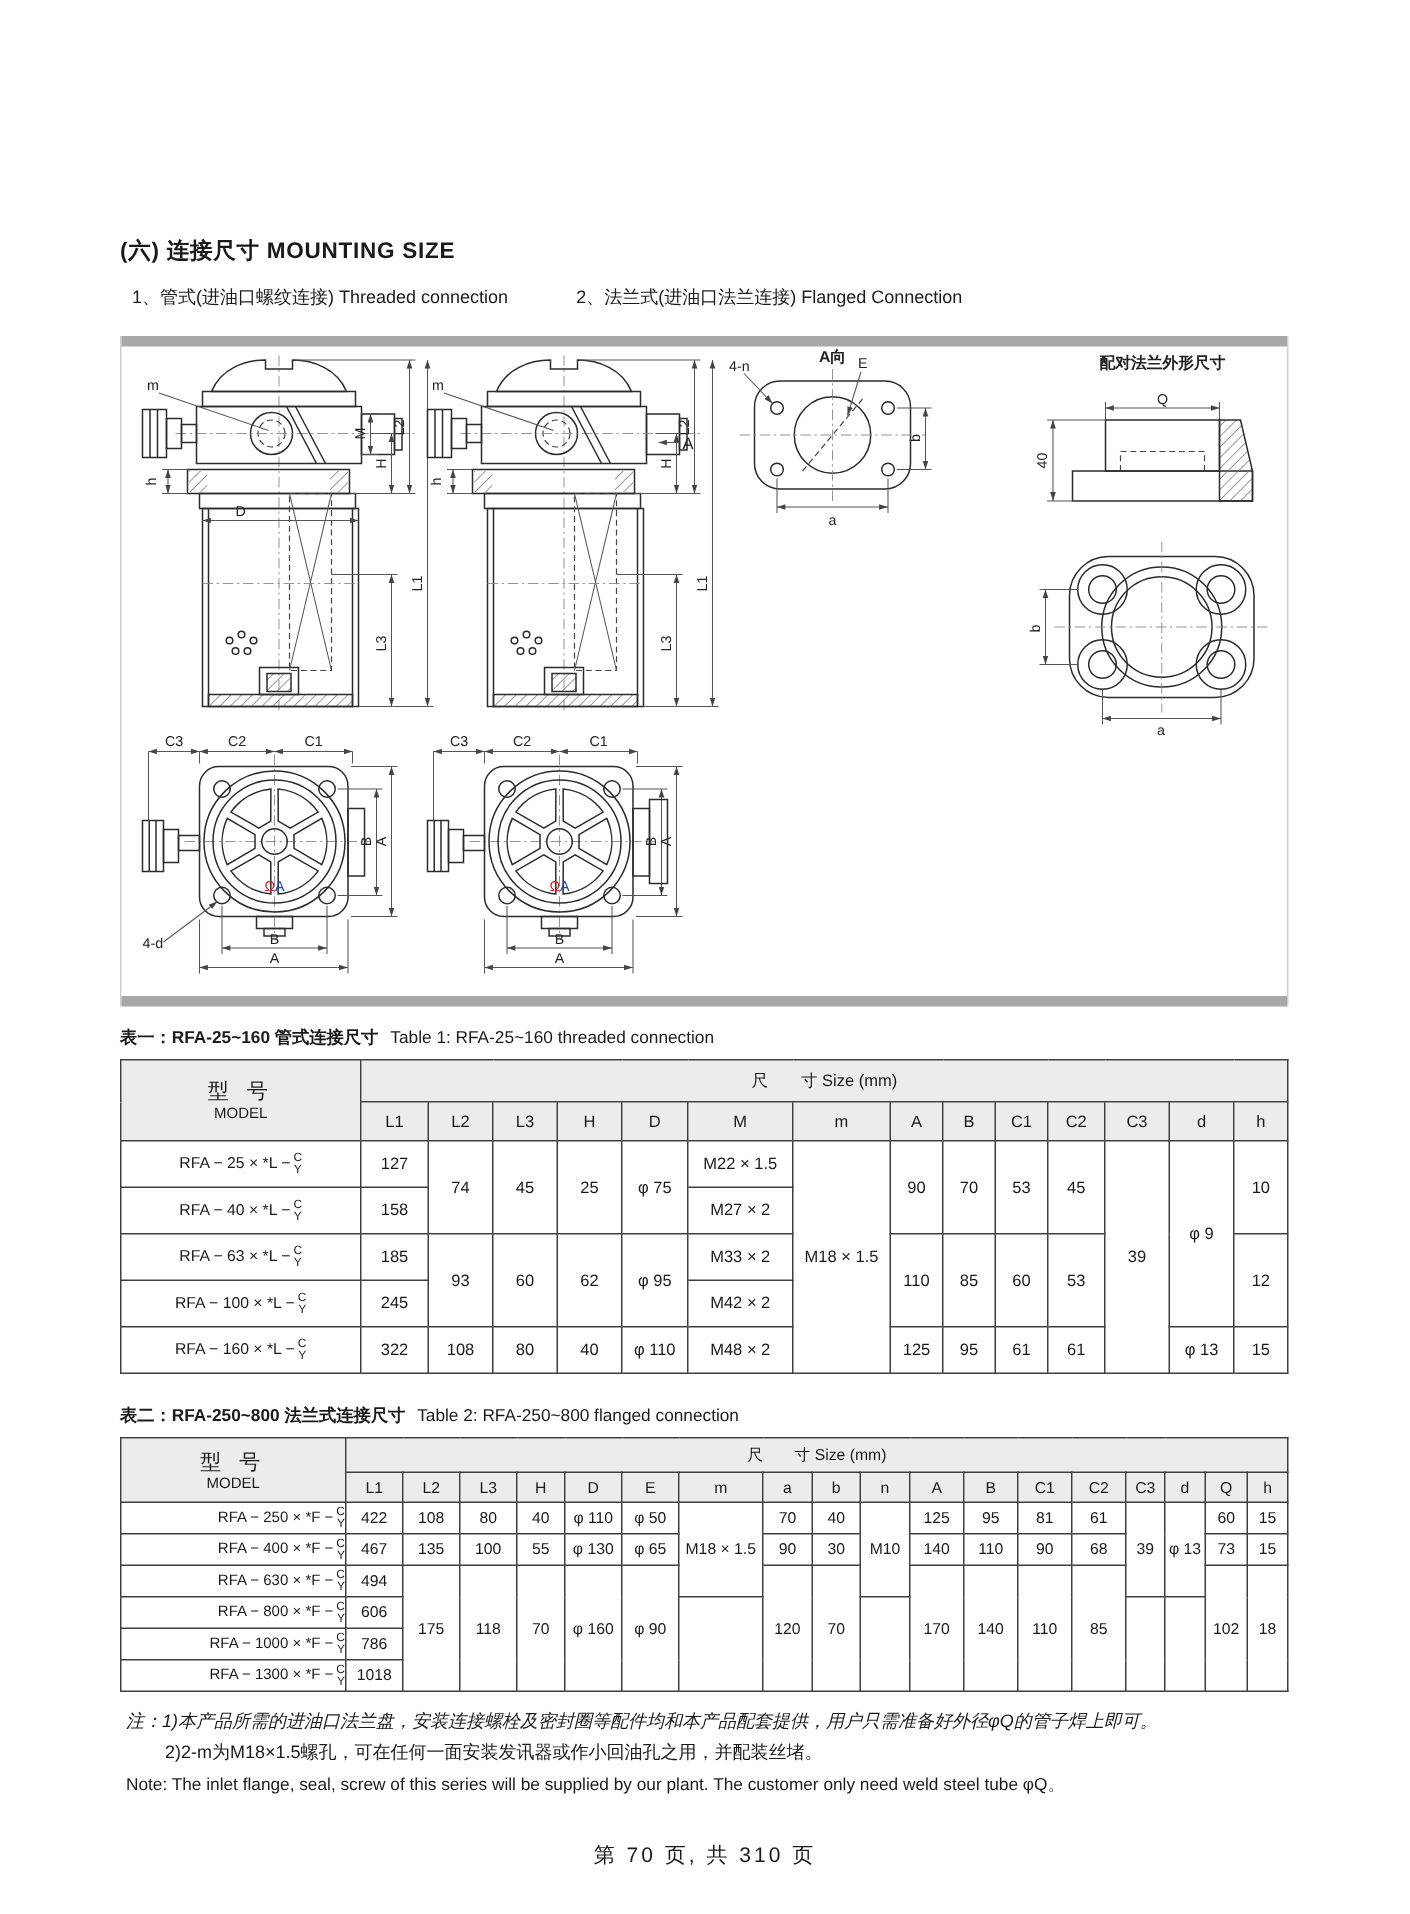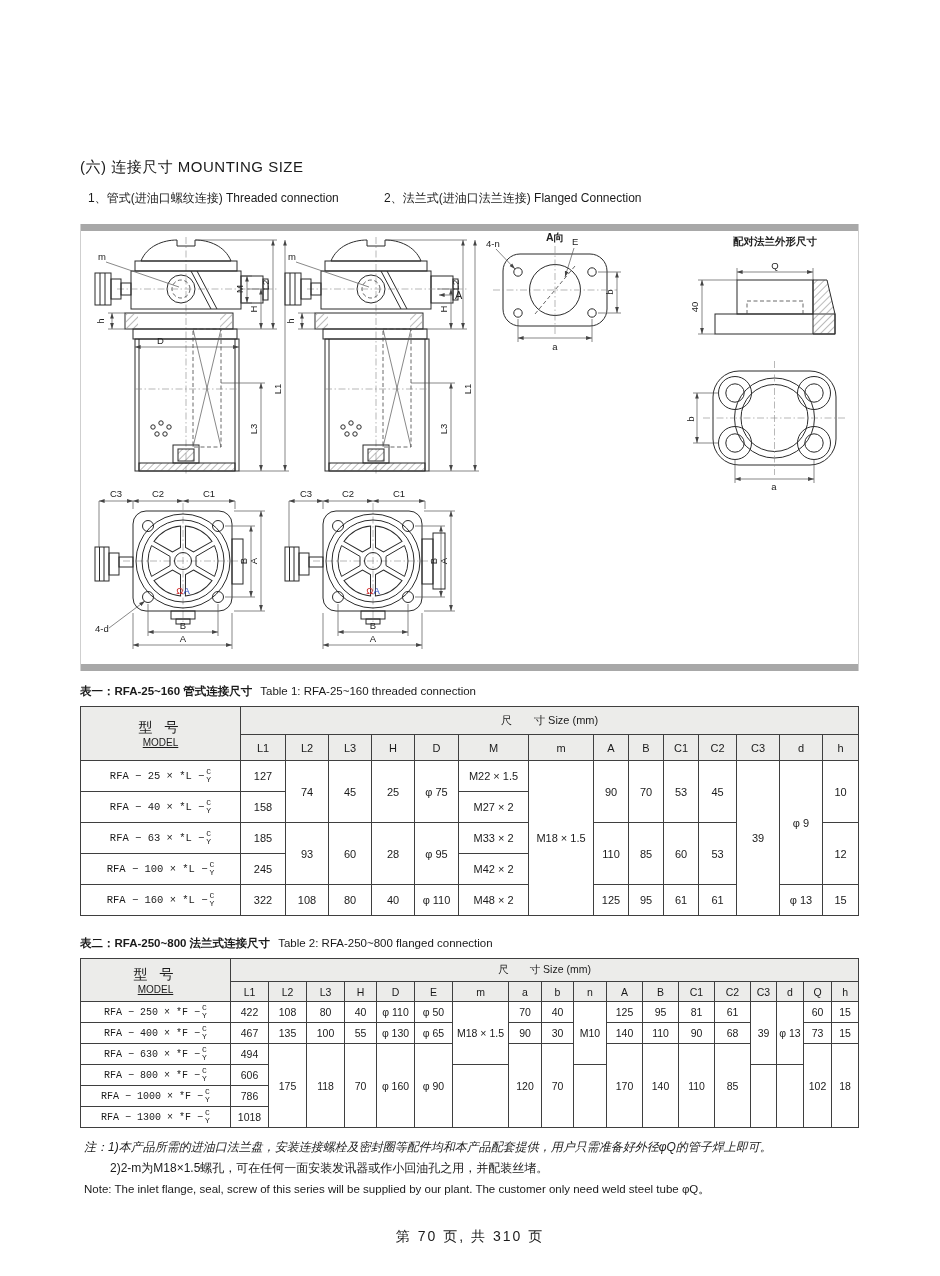--- a/index.html
+++ b/index.html
@@ -1,19 +1,19 @@
 <!DOCTYPE html>
 <html><head>
 <meta charset="utf-8">
 <style>
   html,body{margin:0;padding:0;}
   body{width:940px;height:1276px;background:#fff;position:relative;
        font-family:"Liberation Sans","DejaVu Sans",sans-serif;color:#1a1a1a;}
   .abs{position:absolute;}
-  #section-title{left:80px;top:158px;font-size:15px;font-weight:400;letter-spacing:.5px;}
+  #section-title{left:80px;top:158px;font-size:15px;font-weight:700;letter-spacing:.5px;}
   #subtitle-row{left:88px;top:190px;font-size:12px;font-weight:500;}
   #subtitle-row span{margin-right:42px;}
   
   #panel{left:80px;top:224px;width:779px;height:447px;border-left:1px solid #cfcfcf;border-right:1px solid #cfcfcf;box-sizing:border-box;}
   .graybar{position:absolute;left:0;width:100%;height:7px;background:#a8a8a8;}
   #panel svg{position:absolute;left:0;top:7px;}
   
   .ol{fill:none;stroke:#2b2b2b;stroke-width:1;}
   .dl{fill:none;stroke:#555;stroke-width:.7;}
   .cl{fill:none;stroke:#888;stroke-width:.6;stroke-dasharray:7 2.5 1.5 2.5;}
@@ -26,24 +26,24 @@
   .cap .zh{font-weight:600;margin-right:8px;}
   table.t{border-collapse:collapse;table-layout:fixed;border:1.5px solid #333;}
   table.t td{border:1px solid #3f3f3f;text-align:center;vertical-align:middle;padding:0;overflow:hidden;}
   .t1{left:80px;top:706px;width:778px;}
   .t2{left:80px;top:958px;width:778px;}
   .t1 td{font-size:11px;}
   .t2 td{font-size:10.5px;}
   .t1 tr{height:31px;} .t1 tr.h1{height:28px;} .t1 tr.h2{height:26px;}
   .t2 tr{height:21px;} .t2 tr.h1{height:23px;} .t2 tr.h2{height:20px;}
   td.hd{background:#ececea;}
-  td.model{font-size:10.5px;font-family:Liberation Mono, monospace;}
-  .t2 td.model{font-size:10px;}
+  td.model{font-size:10.5px;}
+  .t2 td.model{font-size:10px;text-align:right;}
   .mzh{font-size:14px;letter-spacing:4px;}
-  .men{font-size:10px;text-decoration:underline;}
+  .men{font-size:10px;}
   .cy{display:inline-flex;flex-direction:column;font-size:8px;line-height:8px;vertical-align:middle;margin-left:2px;}
   td.bh{border-bottom-style:hidden;}
   td.bt{border-top-style:hidden;}
   
   #note1{left:84px;top:1139px;font-size:12px;font-style:italic;}
   #note2{left:110px;top:1160px;font-size:12px;}
   #note3{left:84px;top:1182px;font-size:11.5px;}
   #footer{left:0;top:1228px;width:940px;text-align:center;font-size:14px;letter-spacing:2px;}
 </style>
 </head>
@@ -360,21 +360,21 @@
     <td>M27 × 2</td>
   </tr>
   <tr>
     <td class="model"><span>RFA − 63 × *L −</span><span class="cy">
             <span>C</span>
             <span>Y</span>
           </span></td>
     <td>185</td>
     <td rowspan="2">93</td>
         <td rowspan="2">60</td>
-    <td rowspan="2">28</td>
+    <td rowspan="2">62</td>
         <td rowspan="2">φ 95</td>
     <td>M33 × 2</td>
     <td rowspan="2">110</td>
         <td rowspan="2">85</td>
     <td rowspan="2">60</td>
         <td rowspan="2">53</td>
     <td rowspan="2">12</td>
   </tr>
   <tr>
     <td class="model"><span>RFA − 100 × *L −</span><span class="cy">

